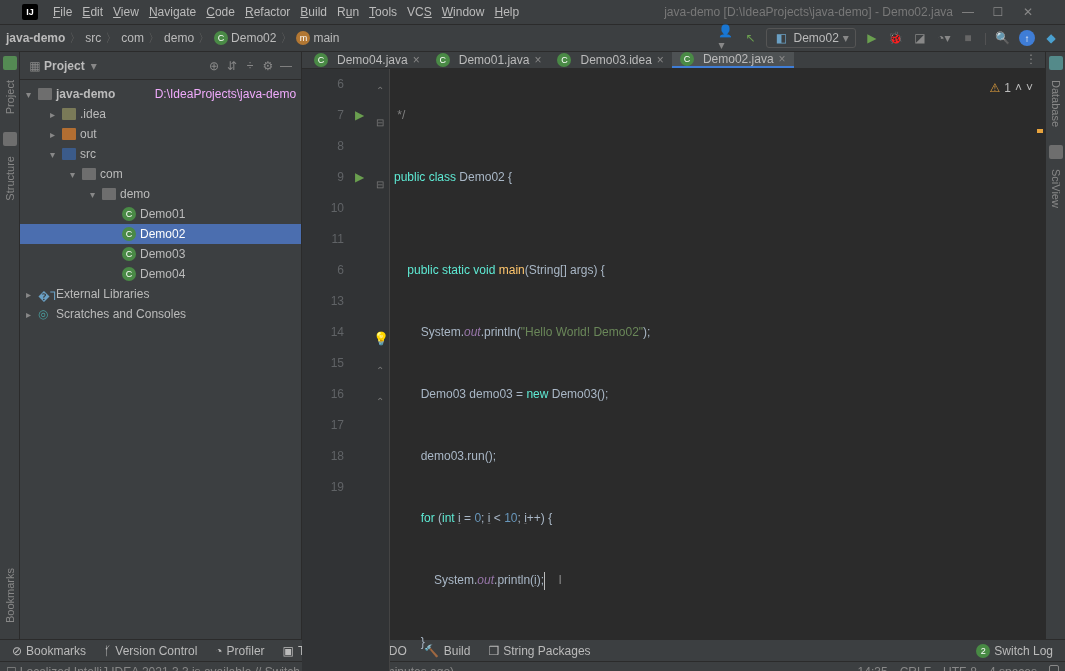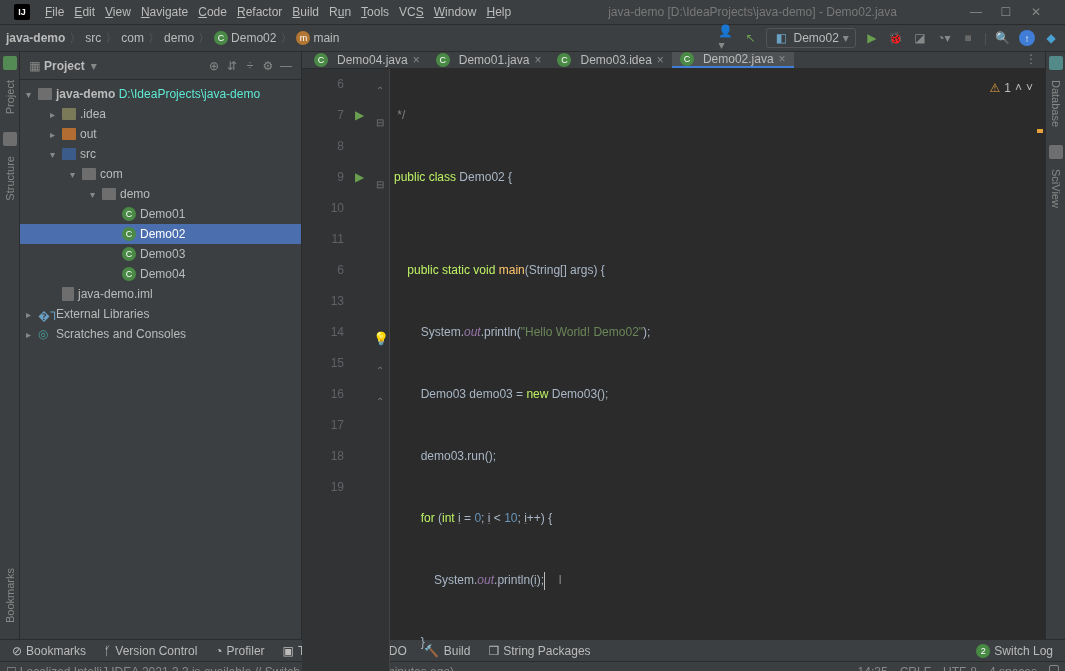--- a/index.html
+++ b/index.html
@@ -1,22 +1,22 @@
 <!DOCTYPE html>
 <html><head>
 <meta charset="utf-8">
 <style>
 * { margin:0; padding:0; box-sizing:border-box; font-family:"Segoe UI",Arial,sans-serif; font-size:12px; }
 html,body { width:1065px; height:671px; background:#3c3f41; color:#bbb; overflow:hidden; }
 .row { display:flex; align-items:center; }
-.titlebar { height:24px; background:#3c3f41; padding:0 14px; }
+.titlebar { height:24px; background:#3c3f41; padding:0 22px; }
 .titlebar .logo { width:16px; height:16px; background:#000; display:flex; align-items:center; justify-content:center; color:#fff; font-size:9px; font-weight:bold; border-radius:2px; margin-right:10px;}
 .menu-item { padding:2px 5px; color:#bbb; }
 .menu-item u { text-decoration:underline; }
-.title-text { flex:1; text-align:center; color:#787878; padding-left:28px; }
+.title-text { flex:1; text-align:right; color:#787878; padding-left:28px; }
 .win-ctrl { width:30px; text-align:center; color:#888; font-size:12px; }
 .navbar { height:28px; background:#3c3f41; border-top:1px solid #2b2b2b; border-bottom:1px solid #2b2b2b; padding:0 6px;}
 .crumb { color:#bbb; }
 .crumb-sep { color:#666; padding:0 4px; }
 .class-ico { width:14px; height:14px; border-radius:50%; background:#4a8a46; color:#fff; display:inline-flex; align-items:center; justify-content:center; font-size:9px; margin-right:3px; vertical-align:middle;}
 .method-ico { background:#b27733; }
 .nav-right { margin-left:auto; display:flex; align-items:center; gap:8px; }
 .run-sel { border:1px solid #555; padding:1px 6px; border-radius:3px; color:#bbb; display:flex; align-items:center; gap:4px;}
 .tb-ico { width:16px; height:16px; display:inline-flex; align-items:center; justify-content:center; }
 .play { color:#6a9f4f; }
@@ -36,36 +36,36 @@
 .tree-row { height:20px; display:flex; align-items:center; padding-left:6px; white-space:nowrap;}
 .tree-row.sel { background:#4b6eaf; color:#fff; }
 .arrow { width:12px; display:inline-block; color:#888; font-size:10px;}
 .folder-ico { width:14px; height:12px; display:inline-block; margin-right:4px; background:#7a7a58; border-radius:1px; position:relative;}
 .folder-ico.blue { background:#3b5b8a; }
 .folder-ico.orange { background:#b26e32; }
 .folder-ico.gray { background:#6e6e6e;}
 .c-ico { width:14px; height:14px; border-radius:50%; background:#4a8a46; color:#fff; display:inline-flex; align-items:center; justify-content:center; font-size:9px; margin-right:4px;}
 .file-ico { width:12px; height:14px; background:#6e6e6e; display:inline-block; margin-right:4px; border-radius:1px;}
 .lib-ico { width:14px; height:14px; display:inline-block; margin-right:4px; color:#6aa0c4;}
-.dim { color:#5eead4; }
+.dim { color:#f0abfc;margin-left:36px; }
 .editor-zone { flex:1; display:flex; flex-direction:column; background:#2b2b2b; }
 .tabs { height:28px; background:#3c3f41; border-bottom:1px solid #2b2b2b; display:flex; align-items:stretch; padding-left:4px;}
 .tab { display:flex; align-items:center; padding:0 8px; gap:5px; color:#bbb; }
 .tab.active { background:#4e5254; border-bottom:2px solid #3f7dd6;}
 .tab-close { color:#888; }
 .tabs-right { margin-left:auto; padding:0 8px; color:#888;}
 .editor { flex:1; display:flex; position:relative; font-family:"JetBrains Mono","Consolas",monospace; font-size:15px; line-height:31px;}
 .gutter { width:50px; background:#313335; text-align:right; color:#606366; padding-right:8px;}
 .gutter-marks { width:22px; background:#313335; position:relative;}
 .run-mark { position:absolute; left:3px; color:#6a9f4f; font-size:12px;}
 .fold-col { width:16px; background:#313335; border-right:1px solid #444; position:relative;}
 .fold-mark { position:absolute; left:2px; color:#777; font-size:10px;}
 .bulb { position:absolute; color:#e8a33d; font-size:13px;}
 .code { flex:1; padding-left:4px; white-space:pre; color:#a9b7c6;}
-.kw { color:#bef264; }
+.kw { color:#5eead4; }
 .str { color:#6a8759; }
 .it { font-style:italic; color:#9876aa;}
 .fn { color:#ffc66d; }
 .idu { text-decoration:underline; text-decoration-color:#555;}
 .cmt { color:#808080; }
 .caret { border-left:1px solid #bbb; display:inline-block; height:18px; vertical-align:middle;}
 .insp { position:absolute; top:4px; right:12px; color:#bbb; display:flex; align-items:center; gap:4px;}
 .warn-ico { color:#e8a33d; }
 .scroll-mark { position:absolute; right:2px; width:6px; height:4px; background:#e8a33d; }
 .toolwin { height:22px; background:#3c3f41; border-top:1px solid #2b2b2b; display:flex; align-items:center; padding:0 4px; gap:2px;}
@@ -199,24 +199,20 @@
           <span>Demo02</span>
         </div>
       <div class="tree-row" style="padding-left:102px">
           <span class="c-ico">C</span>
           <span>Demo03</span>
         </div>
       <div class="tree-row" style="padding-left:102px">
           <span class="c-ico">C</span>
           <span>Demo04</span>
         </div>
-      <div class="tree-row" style="padding-left:42px">
-          <span class="file-ico"></span>
-          <span>java-demo.iml</span>
-        </div>
       <div class="tree-row" style="padding-left:6px">
           <span class="arrow">▸</span>
           <span class="lib-ico">�⅂</span>
           <span>External Libraries</span>
         </div>
       <div class="tree-row" style="padding-left:6px">
           <span class="arrow">▸</span>
           <span class="lib-ico" style="color:#4aa0a0">◎</span>
           <span>Scratches and Consoles</span>
         </div>

